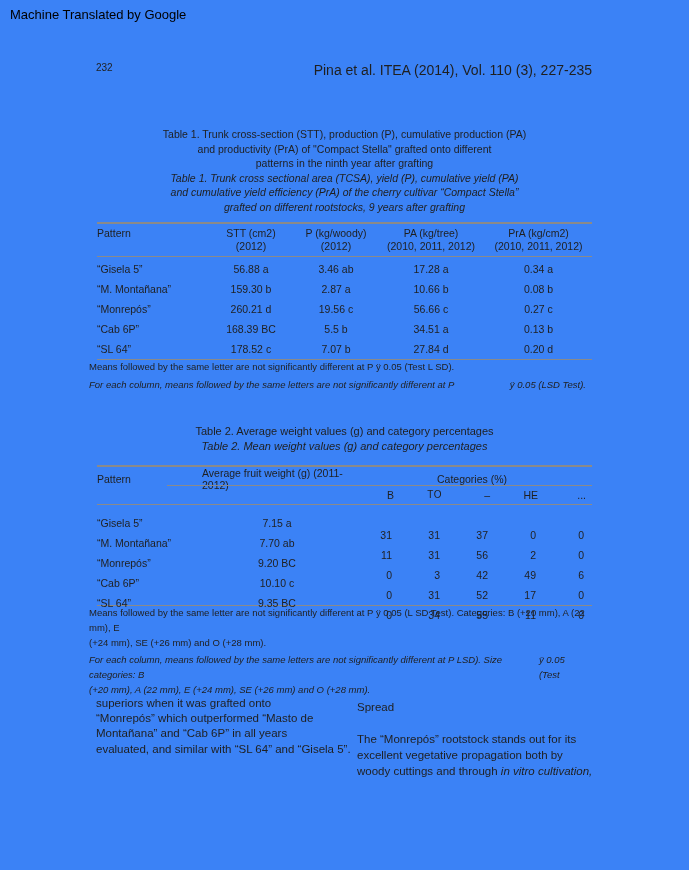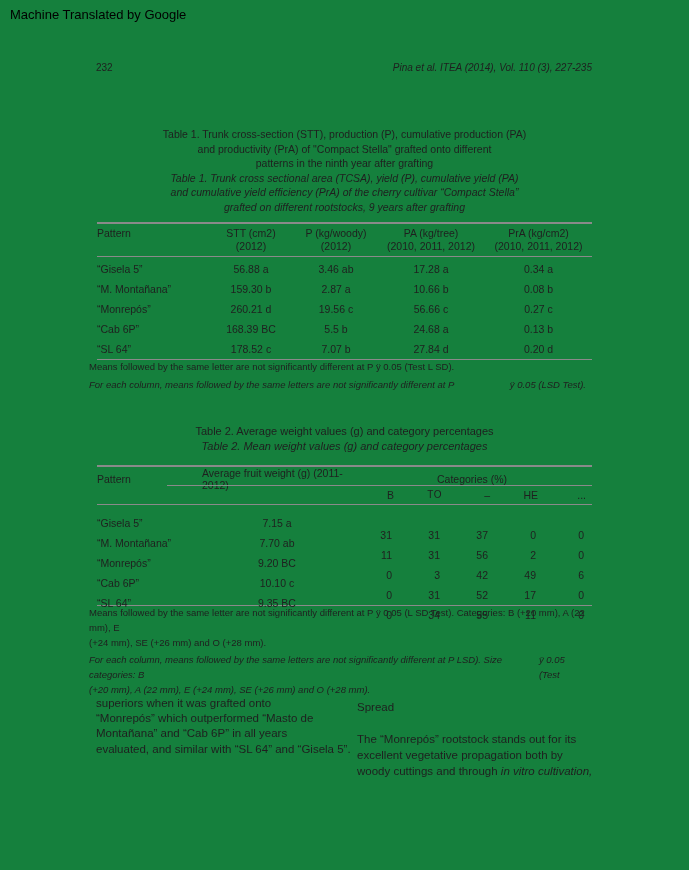--- a/index.html
+++ b/index.html
@@ -1,23 +1,23 @@
 <!DOCTYPE html>
 <html><head>
 <meta charset="utf-8">
 <style>
   html,body{margin:0;padding:0;background:#ffffff;}
   .page{
-    position:relative;width:689px;height:870px;background:#15803d;
+    position:relative;width:689px;height:870px;background:#3b82f6;
     font-family:"Liberation Sans", sans-serif;color:#1f1f1f;overflow:hidden;
   }
   .abs{position:absolute;}
   .banner{left:10px;top:7px;font-size:13px;color:#000;}
   .page-number{left:96px;top:62px;font-size:10px;}
-  .running-title{right:97px;top:62px;font-size:10px;font-style:italic;}
+  .running-title{right:97px;top:62px;font-size:14px;}
 
   
   .t1-caption{left:97px;top:127px;width:495px;text-align:center;font-size:10.5px;line-height:14.5px;}
   .t2-caption{left:97px;top:424px;width:495px;text-align:center;font-size:11px;line-height:15px;}
   .cap-it{font-style:italic;}
 
   
   .rule{background:#8a8a8a;}
   .tbl{left:97px;width:495px;font-size:10.5px;}
   .t1{top:222px;}
@@ -123,21 +123,21 @@
         <div class="cell pattern">“Monrepós”</div>
         <div class="cell">260.21 d</div>
         <div class="cell">19.56 c</div>
         <div class="cell">56.66 c</div>
         <div class="cell">0.27 c</div>
       </div>
       <div class="t1-grid t1-row">
         <div class="cell pattern">“Cab 6P”</div>
         <div class="cell">168.39 BC</div>
         <div class="cell">5.5 b</div>
-        <div class="cell">24.68 a</div>
+        <div class="cell">34.51 a</div>
         <div class="cell">0.13 b</div>
       </div>
       <div class="t1-grid t1-row">
         <div class="cell pattern">“SL 64”</div>
         <div class="cell">178.52 c</div>
         <div class="cell">7.07 b</div>
         <div class="cell">27.84 d</div>
         <div class="cell">0.20 d</div>
       </div>
     </div>

